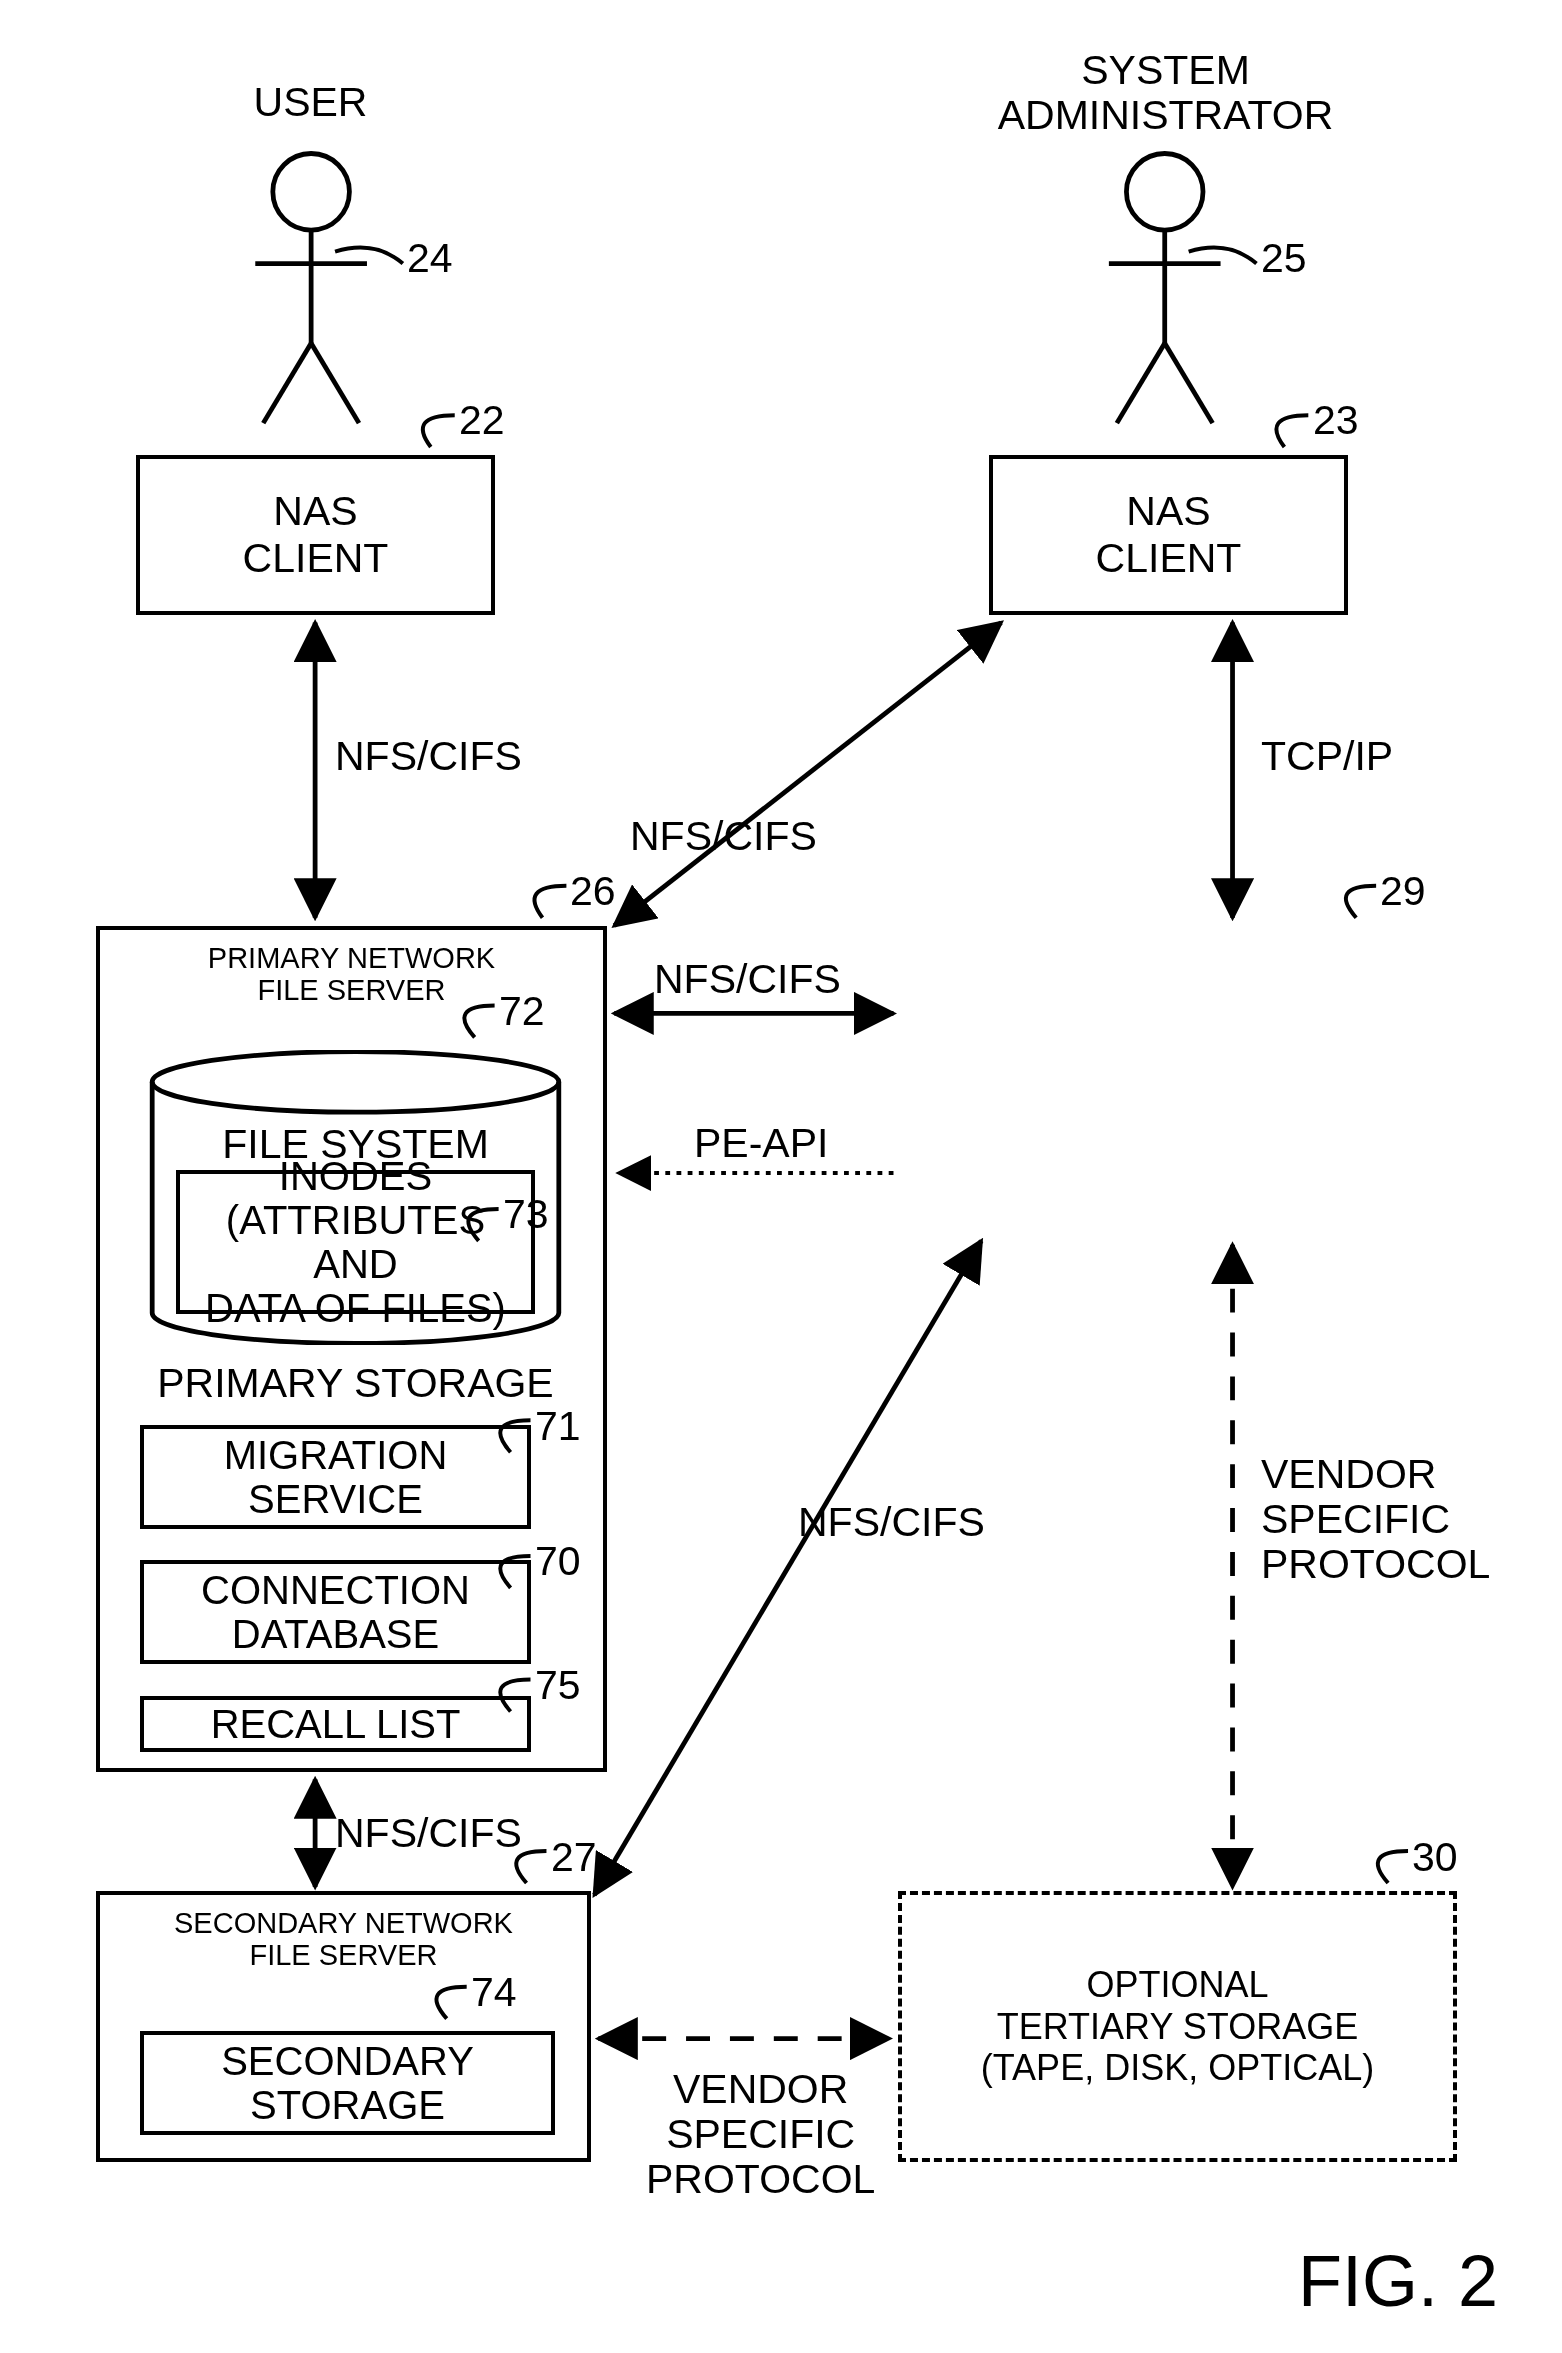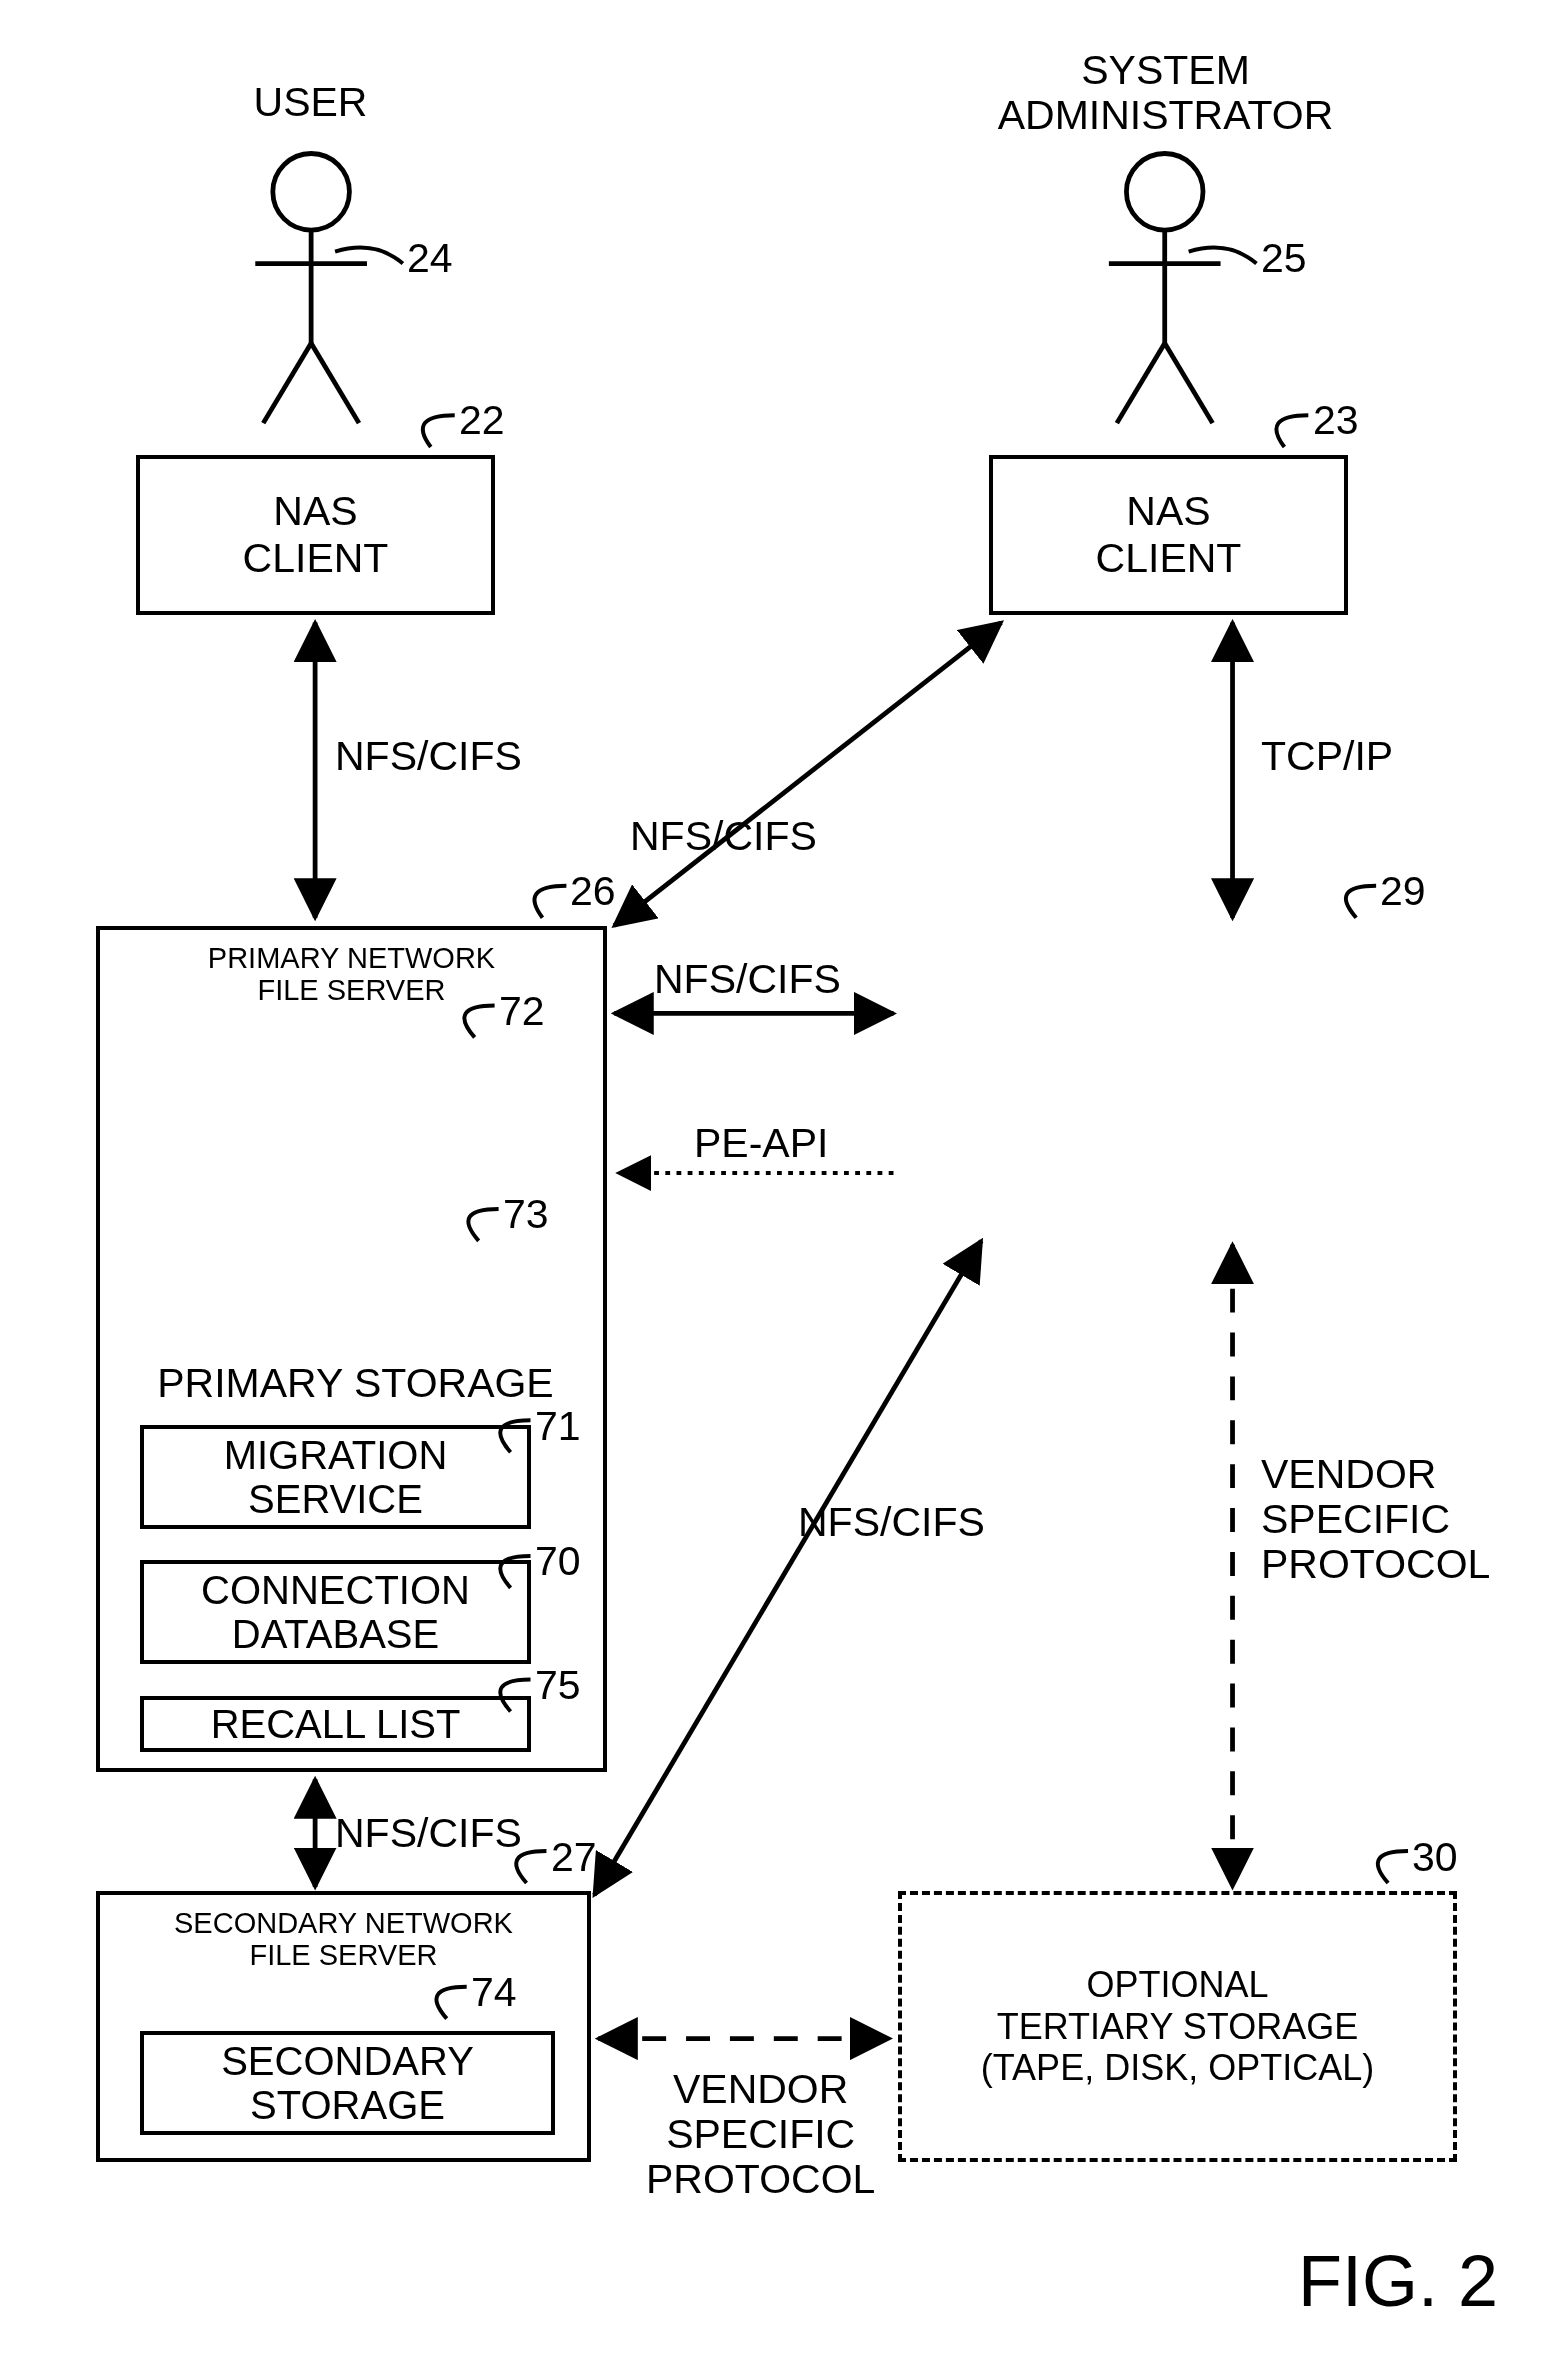--- a/index.html
+++ b/index.html
@@ -127,20 +127,34 @@
   </div>
   <svg class="overlay" viewBox="0 0 1958 2950" width="1562" height="2354">
     <path d="M 1610 560 Q 1580 520 1640 520" fill="none" stroke="#000" stroke-width="5"></path>
   </svg>
   <div class="ref" style="left:1313px; top:397px;">23</div>
 
   <div class="box" style="left:96px; top:926px; width:511px; height:846px; justify-content:flex-start; padding-top:16px;">
     <div class="title-top" style="white-space:pre-line;">PRIMARY NETWORK
 FILE SERVER</div>
 
+    <div style="position:absolute; left:48px; top:120px; width:415px; height:295px;">
+      <svg width="415" height="295" viewBox="0 0 520 370">
+        <ellipse cx="260" cy="40" rx="255" ry="38" fill="#fff" stroke="#000" stroke-width="6"></ellipse>
+        <line x1="5" y1="40" x2="5" y2="330" stroke="#000" stroke-width="6"></line>
+        <line x1="515" y1="40" x2="515" y2="330" stroke="#000" stroke-width="6"></line>
+        <path d="M 5 330 A 255 38 0 0 0 515 330" fill="none" stroke="#000" stroke-width="6"></path>
+      </svg>
+      <div class="label" style="left:0; top:72px; width:415px;">FILE SYSTEM</div>
+      <div class="inner-box" style="position:absolute; left:28px; top:120px; width:359px; height:144px;">
+        <span style="white-space:pre-line;">INODES
+(ATTRIBUTES AND
+DATA OF FILES)</span>
+      </div>
+    </div>
     <div class="label" style="position:absolute; left:0; top:431px; width:511px;">PRIMARY STORAGE</div>
 
     <div class="inner-box" style="position:absolute; left:40px; top:630px; width:391px; height:104px;">
       <span style="white-space:pre-line;">CONNECTION
 DATABASE</span>
     </div>
 
     <div class="inner-box" style="position:absolute; left:40px; top:495px; width:391px; height:104px;">
       <span style="white-space:pre-line;">MIGRATION
 SERVICE</span>

